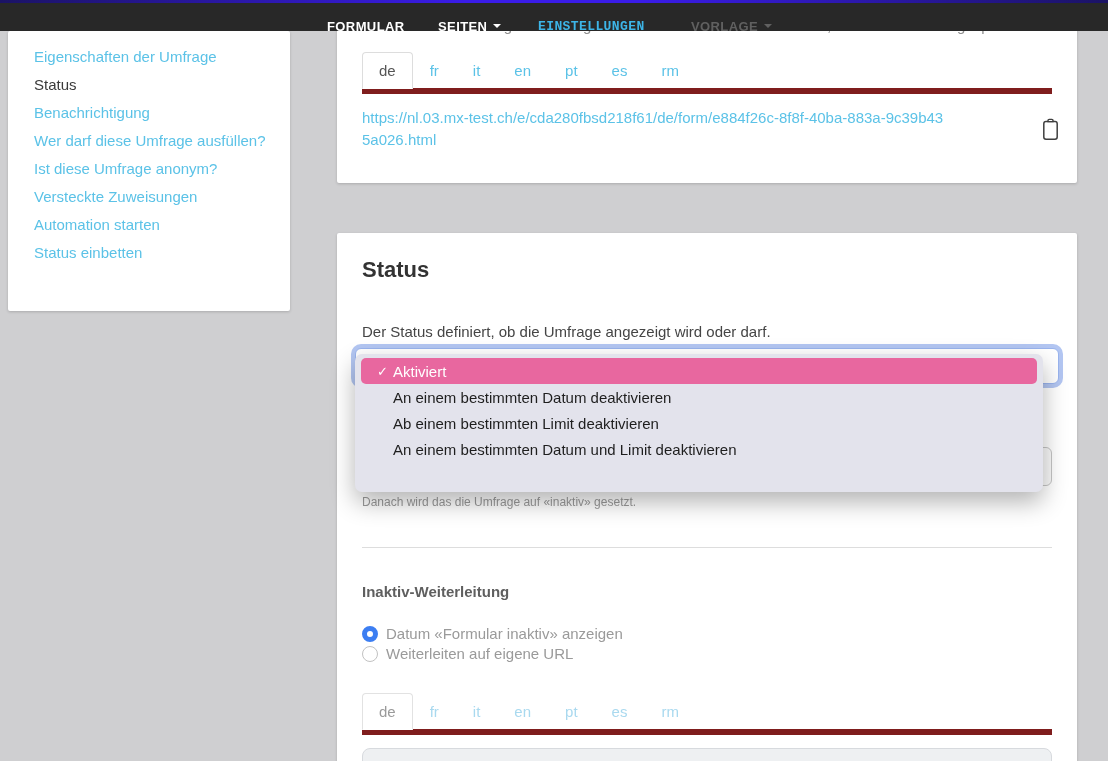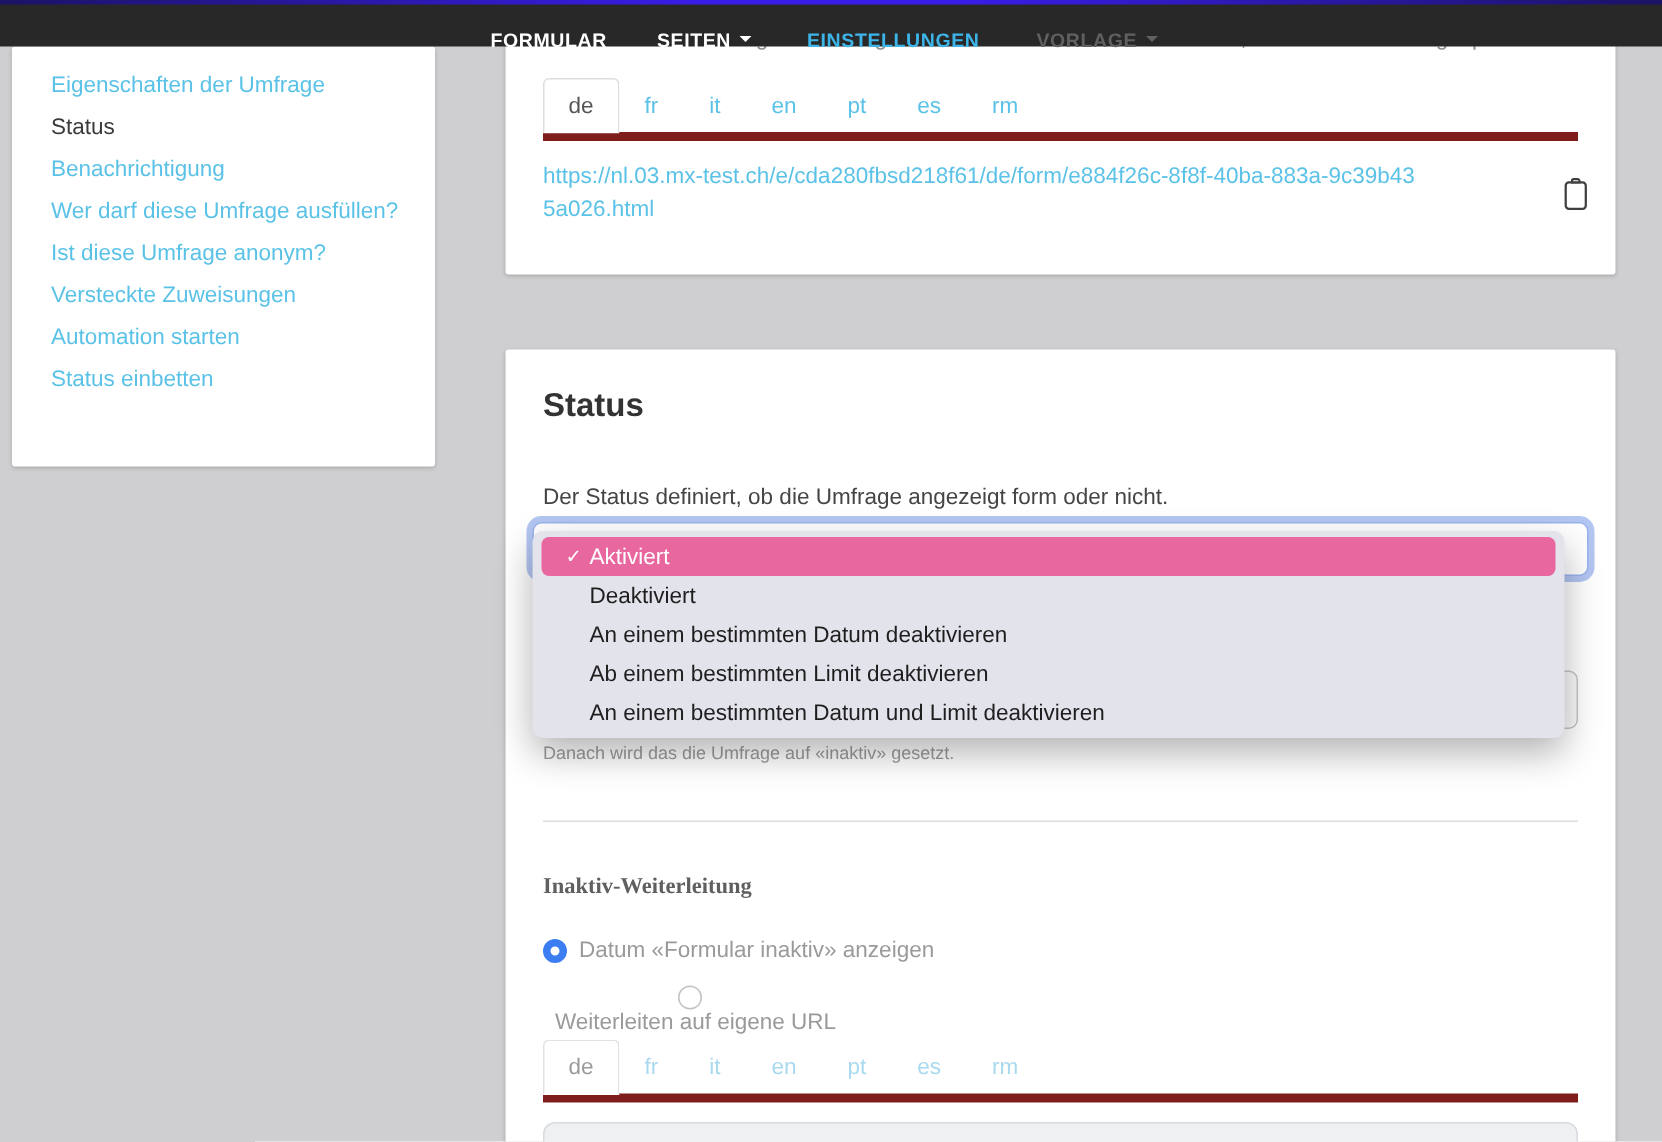--- a/index.html
+++ b/index.html
@@ -21,21 +21,21 @@
   }
   .topnav .grad{
     position:absolute;left:0;top:0;width:100%;height:3px;
     background:linear-gradient(90deg,var(--grad_dark,#1b1365) 0%,var(--grad_bright,#3a1ce8) 42%,var(--grad_bright,#3a1ce8) 58%,var(--grad_dark,#1b1365) 100%);
   }
   .navitem{
     position:absolute;top:3px;height:46px;display:flex;align-items:center;
     font-size:13px;font-weight:bold;letter-spacing:.4px;color:#fff;cursor:pointer;
     white-space:nowrap;
   }
-  .navitem.active{color:var(--nav_active,#3db5e8);}
+  .navitem.active{color:var(--nav_active,#3db5e8);font-family:Liberation Mono, monospace;}
   .navitem.disabled{color:#606060;}
   .caret{
     display:inline-block;margin-left:6px;width:0;height:0;
     border-left:4px solid transparent;border-right:4px solid transparent;
     border-top:4px solid currentColor;
   }
 
   
   .card{
     position:absolute;background:#fff;border-radius:2px;
@@ -120,21 +120,21 @@
   .helper-text{
     position:absolute;left:25px;top:262px;
     font-size:12px;color:#9b9b9b;
   }
   .divider{
     position:absolute;left:25px;right:25px;top:314px;height:0;
     border-top:1px solid #ddd;
   }
   .section-label{
     position:absolute;left:25px;top:350px;
-    font-size:15px;font-weight:bold;color:#5f5f5f;font-family:Liberation Serif, serif;
+    font-size:15px;font-weight:bold;color:#5f5f5f;
   }
   .radio-row{
     position:absolute;left:25px;display:flex;align-items:center;cursor:pointer;
   }
   .radio-dot{
     width:16px;height:16px;border-radius:50%;background:#fff;flex:0 0 16px;
   }
   .radio-row.checked .radio-dot{border:5px solid var(--radio_blue,#3c7ef2);}
   .radio-row.unchecked .radio-dot{border:1.5px solid #c2c2c2;}
   .radio-label{margin-left:8px;font-size:15px;color:#9a9a9a;}
@@ -179,33 +179,29 @@
         <svg width="17" height="23" viewBox="0 0 17 23" fill="none">
           <rect x="1.8" y="3.6" width="13.4" height="17.6" rx="2.2" stroke="#3f3f3f" stroke-width="1.5" fill="#fff"></rect>
           <path d="M6 3.6 V2.6 a1.2 1.2 0 0 1 1.2 -1.2 h2.6 a1.2 1.2 0 0 1 1.2 1.2 V3.6 Z" fill="#fff" stroke="#3f3f3f" stroke-width="1.4"></path>
         </svg>
       </span>
     </button>
   </div>
 
   <div class="card card2">
     <div class="status-title">Status</div>
-    <div class="status-desc">Der Status definiert, ob die Umfrage angezeigt form oder nicht.</div>
+    <div class="status-desc">Der Status definiert, ob die Umfrage angezeigt wird oder darf.</div>
 
     <div class="status-select"></div>
     <div class="date-select"></div>
 
     <div class="dropdown" id="status-dropdown">
         <div class="dd-row selected">
           <span class="chk">✓</span>
           <span>Aktiviert</span>
-        </div>
-        <div class="dd-row">
-          <span class="chk">✓</span>
-          <span>Deaktiviert</span>
         </div>
         <div class="dd-row">
           <span class="chk">✓</span>
           <span>An einem bestimmten Datum deaktivieren</span>
         </div>
         <div class="dd-row">
           <span class="chk">✓</span>
           <span>Ab einem bestimmten Limit deaktivieren</span>
         </div>
         <div class="dd-row">
@@ -218,21 +214,21 @@
 
     <div class="divider"></div>
 
     <div class="section-label">Inaktiv-Weiterleitung</div>
 
     <div id="radio-group">
         <div class="radio-row checked" style="top: 392px;">
           <span class="radio-dot"></span>
           <span class="radio-label">Datum «Formular inaktiv» anzeigen</span>
         </div>
-        <div class="radio-row unchecked" style="top: 424px; flex-direction: column;">
+        <div class="radio-row unchecked" style="top: 412px;">
           <span class="radio-dot"></span>
           <span class="radio-label">Weiterleiten auf eigene URL</span>
         </div>
       </div>
 
     <div class="tabbar faded" style="top:465px;" id="tabs-2">
         <div class="tab active">de</div>
         <div class="tab">fr</div>
         <div class="tab">it</div>
         <div class="tab">en</div>

